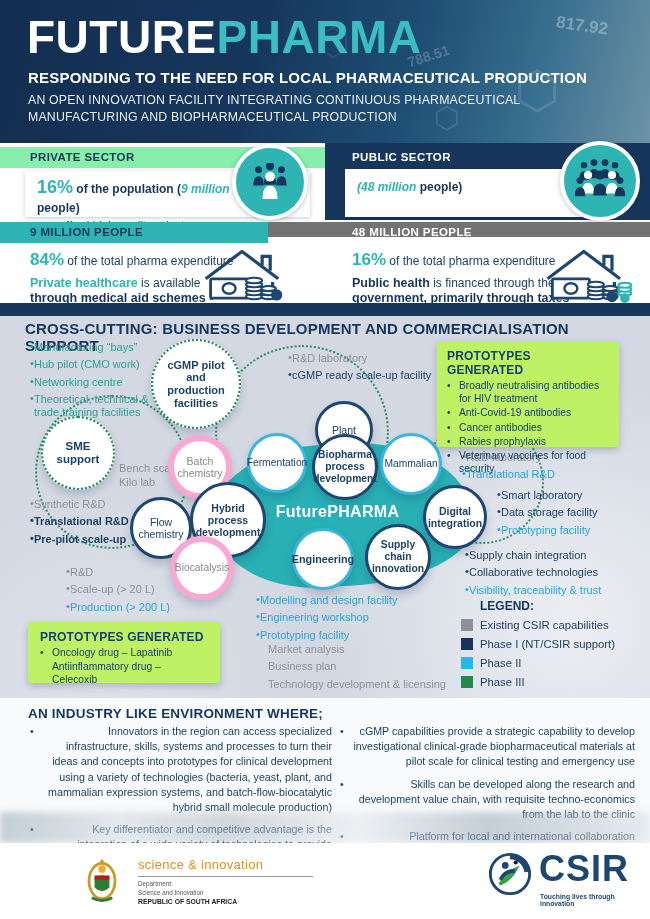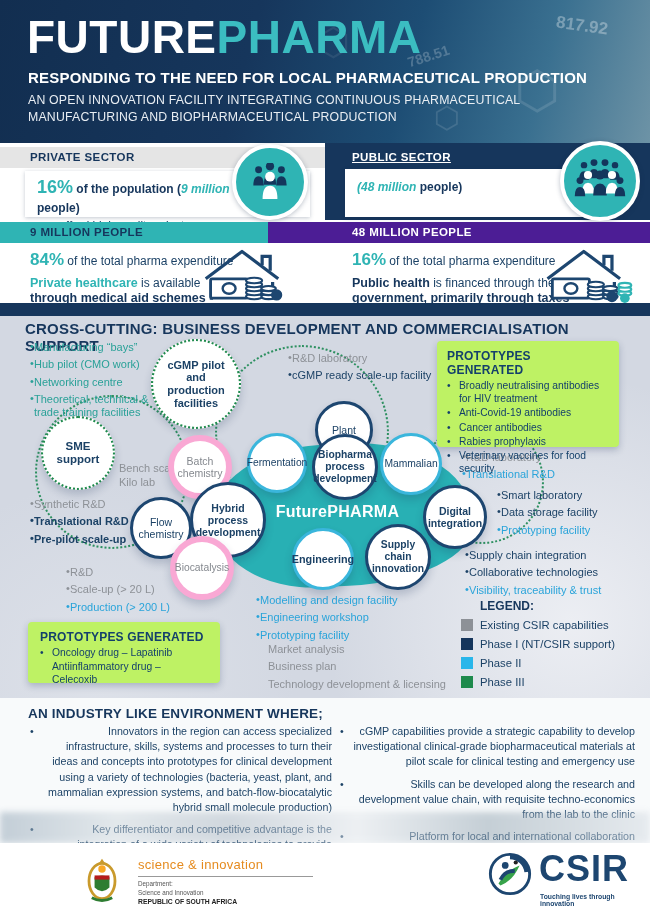--- a/index.html
+++ b/index.html
@@ -17,40 +17,40 @@
   .hx1{right:90px;top:60px;font-size:52px;}
   .hx2{right:190px;top:100px;font-size:30px;}
   .hx3{right:300px;top:20px;font-size:38px;color:rgba(255,255,255,.08);}
   h1.title{position:absolute;left:27px;top:14px;margin:0;font-size:46px;letter-spacing:.5px;line-height:1;}
   h1.title .tw{color:#ffffff;} h1.title .tt{color:#3bbdc1;}
   .subtitle{position:absolute;left:28px;top:69px;font-size:15px;font-weight:bold;color:#fff;letter-spacing:.2px;}
   .tagline{position:absolute;left:28px;top:92px;width:600px;font-size:12.3px;color:#e9eef3;line-height:1.35;letter-spacing:.2px;}
 
   
   .pub-block{position:absolute;left:325px;top:143px;width:325px;height:77px;background:#16365c;}
-  .priv-bar{position:absolute;left:0;top:147px;width:325px;height:21px;background:#e5e5e5;}
+  .priv-bar{position:absolute;left:0;top:147px;width:325px;height:21px;background:#86efac;}
   .bar-label{font-size:11.5px;font-weight:bold;letter-spacing:.4px;line-height:21px;}
   .priv-bar .bar-label{color:#16365c;padding-left:30px;display:block;}
-  .pub-label{position:absolute;left:352px;top:147px;color:#fff;font-size:11.5px;font-weight:bold;letter-spacing:.4px;line-height:21px;text-decoration:underline;}
+  .pub-label{position:absolute;left:352px;top:147px;color:#fff;font-size:11.5px;font-weight:bold;letter-spacing:.4px;line-height:21px;}
   .card{position:absolute;background:#fff;box-shadow:0 1px 4px rgba(20,40,70,.25);}
   .card-priv{left:25px;top:171px;width:285px;height:46px;padding:6px 80px 0 12px;box-sizing:border-box;}
   .card-pub{left:345px;top:169px;width:248px;height:48px;padding:8px 55px 0 12px;box-sizing:border-box;}
   .stat{color:#2fb4b4;font-weight:bold;font-size:18px;}
   .bnavy{color:#16365c;font-weight:bold;font-size:12px;}
   .bteal{color:#2fb4b4;font-weight:bold;font-size:12px;font-style:italic;}
   .subline{color:#1c4266;font-size:11.8px;margin-top:2px;}
   .sector-circle{position:absolute;border-radius:50%;background:#2fb4b4;border:4px solid #fff;
     display:flex;align-items:center;justify-content:center;box-shadow:0 1px 5px rgba(20,40,70,.3);}
   .circ-priv{left:232px;top:144px;width:68px;height:68px;}
   .circ-pub{left:560px;top:141px;width:72px;height:72px;}
 
   
   .bar9{position:absolute;left:0;top:222px;width:268px;height:21px;background:#2fb4b4;}
   .bar9 .bar-label{color:#16365c;padding-left:30px;display:block;}
-  .bar48{position:absolute;left:268px;top:222px;width:382px;height:21px;background:#4c1d95;}
+  .bar48{position:absolute;left:268px;top:222px;width:382px;height:15px;background:#737373;}
   .bar48 .bar-label{color:#fff;padding-left:84px;display:block;}
   .exp-stat{position:absolute;font-size:12px;color:#1c4266;}
   .exp-stat .stat{font-size:17px;}
   .exp-line2{position:absolute;font-size:12px;color:#1c4266;}
   .exp-line2 .hteal{color:#2fb4b4;font-weight:bold;font-size:12.5px;}
   .exp-line2 .hnavy{color:#16365c;font-weight:bold;font-size:12.5px;}
   .exp-line3{position:absolute;font-size:12.5px;font-weight:bold;color:#16365c;}
   .houseicon{position:absolute;}
   .sep{position:absolute;left:0;top:303px;width:650px;height:13px;background:#16365c;}
 

